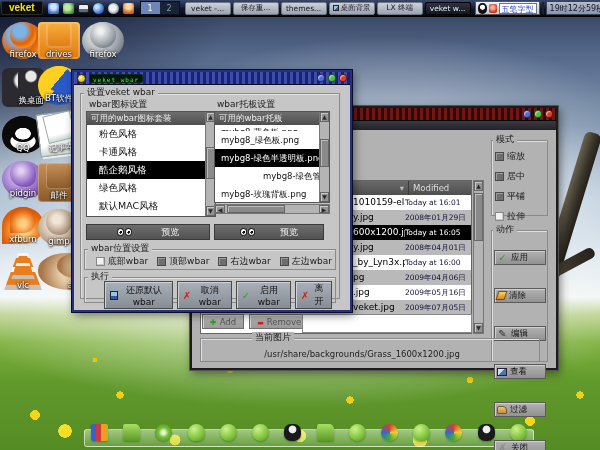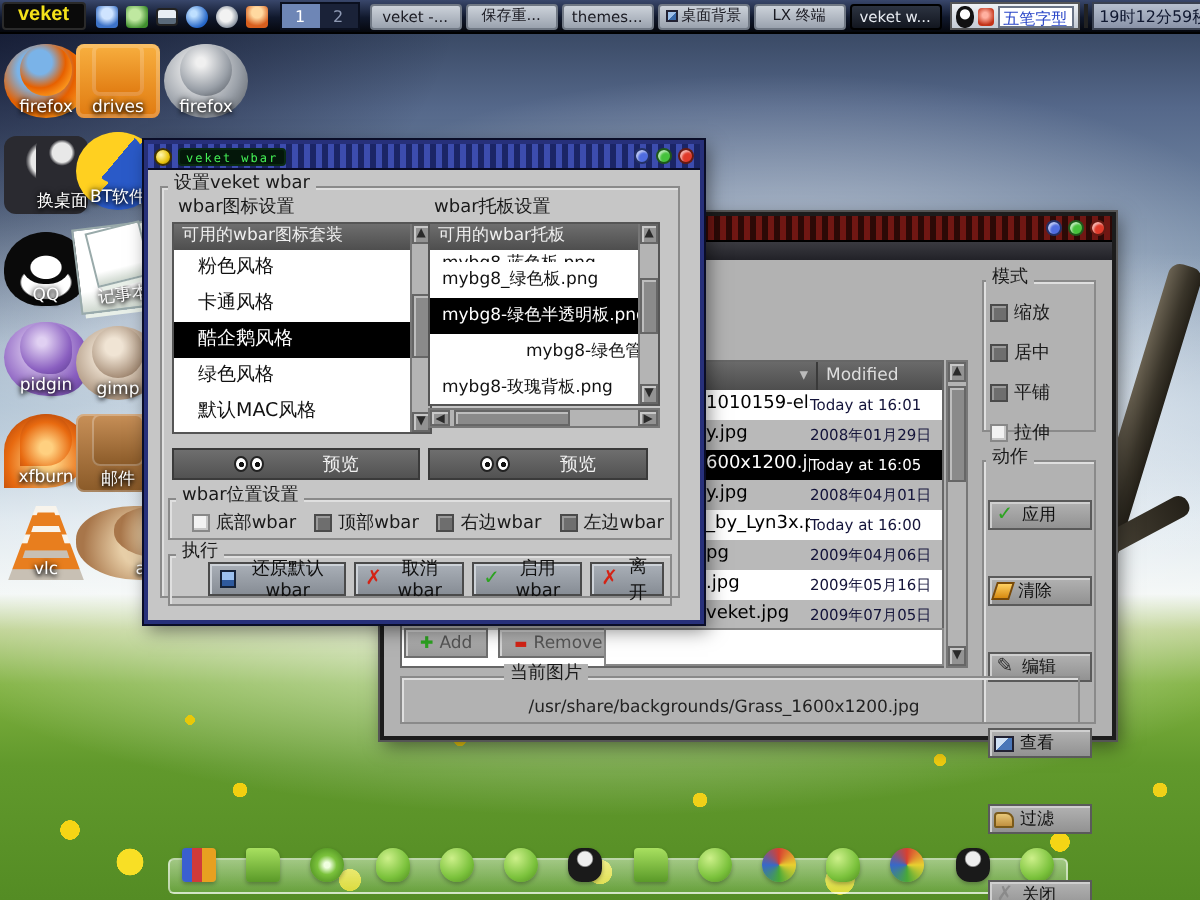--- a/index.html
+++ b/index.html
@@ -127,21 +127,21 @@
   .sthumb{position:absolute;left:0;right:0;background:#8a8a8a;border:1px solid #666;box-shadow:inset 1px 1px 0 #bdbdbd;}
   .hscroll{position:absolute;height:10px;background:#b4b4b4;border:1px solid #777;display:flex;}
   .hbtn{width:10px;flex:0 0 10px;background:#939393;border:1px solid #666;box-shadow:inset 1px 1px 0 #c8c8c8;font-size:6px;line-height:8px;text-align:center;color:#2a2a2a;}
   .htrack{flex:1;position:relative;}
   .hthumb{position:absolute;top:0;bottom:0;left:2%;width:62%;background:#8a8a8a;border:1px solid #666;box-shadow:inset 1px 1px 0 #bdbdbd;}
   .preview{position:absolute;height:16px;background:linear-gradient(180deg,#6e6e6e,#525252);border:1px solid #3a3a3a;color:#f0f0f0;
     font-size:9px;display:flex;align-items:center;justify-content:space-evenly;padding:0;font-family:inherit;}
   .eyes{display:inline-flex;gap:1px;}
   .eye{width:7px;height:8px;background:radial-gradient(circle at 55% 55%,#111 28%,#fff 34%);border-radius:50%;border:1px solid #222;}
   .posrow{position:absolute;display:flex;gap:9px;justify-content:flex-end;align-items:center;}
-  .xbtn{height:17px;background:linear-gradient(180deg,#aab0b8,#878d95);border:1px solid #4a4a4a;box-shadow:inset 1px 1px 0 #cdd2d8;
+  .xbtn{height:28px;background:linear-gradient(180deg,#aab0b8,#878d95);border:1px solid #4a4a4a;box-shadow:inset 1px 1px 0 #cdd2d8;
     font-size:9px;color:#101010;display:flex;align-items:center;justify-content:center;gap:3px;padding:0 5px;font-family:inherit;}
   .exerow{position:absolute;display:flex;gap:4px;justify-content:flex-end;}
 
   
   .win-back{left:190px;top:106px;width:364px;height:260px;z-index:20;background:#b2b2b2;
     border:2px solid #1c1c1c;outline:1px solid #555;}
   .win-back .titlebar{background:repeating-linear-gradient(90deg,#701713 0 3px,#2c0906 3px 6px);border-bottom:1px solid #000;}
   .darkstrip{position:absolute;left:0;right:0;top:13px;height:9px;background:linear-gradient(180deg,#3a3a40,#222228);}
   .table{position:absolute;left:8px;top:72px;width:272px;height:154px;border:1px solid #666;background:#fff;display:flex;flex-direction:column;overflow:hidden;}
   .thead{height:14px;flex:0 0 14px;background:linear-gradient(180deg,#6a6a6a,#4e4e4e);display:flex;color:#ddd;font-size:8.5px;line-height:14px;}
@@ -276,27 +276,27 @@
     <span class="dlabel">drives</span>
   </div>
     <div class="dicon app-bt">
     <span class="dimg app-bt"></span>
     <span class="dlabel">BT软件</span>
   </div>
     <div class="dicon app-notes">
     <span class="dimg app-notes"></span>
     <span class="dlabel">记事本</span>
   </div>
+    <div class="dicon app-mail">
+    <span class="dimg app-mail"></span>
+    <span class="dlabel">邮件</span>
+  </div>
     <div class="dicon app-gimp">
     <span class="dimg app-gimp"></span>
     <span class="dlabel">gimp</span>
-  </div>
-    <div class="dicon app-mail">
-    <span class="dimg app-mail"></span>
-    <span class="dlabel">邮件</span>
   </div>
     <div class="dicon app-amule">
     <span class="dimg app-amule"></span>
     <span class="dlabel">amule</span>
   </div>
   </div>
 <div class="icol icol3">
 
 <div class="dicon app-gsopcast">
     <span class="dimg app-gsopcast"></span>

